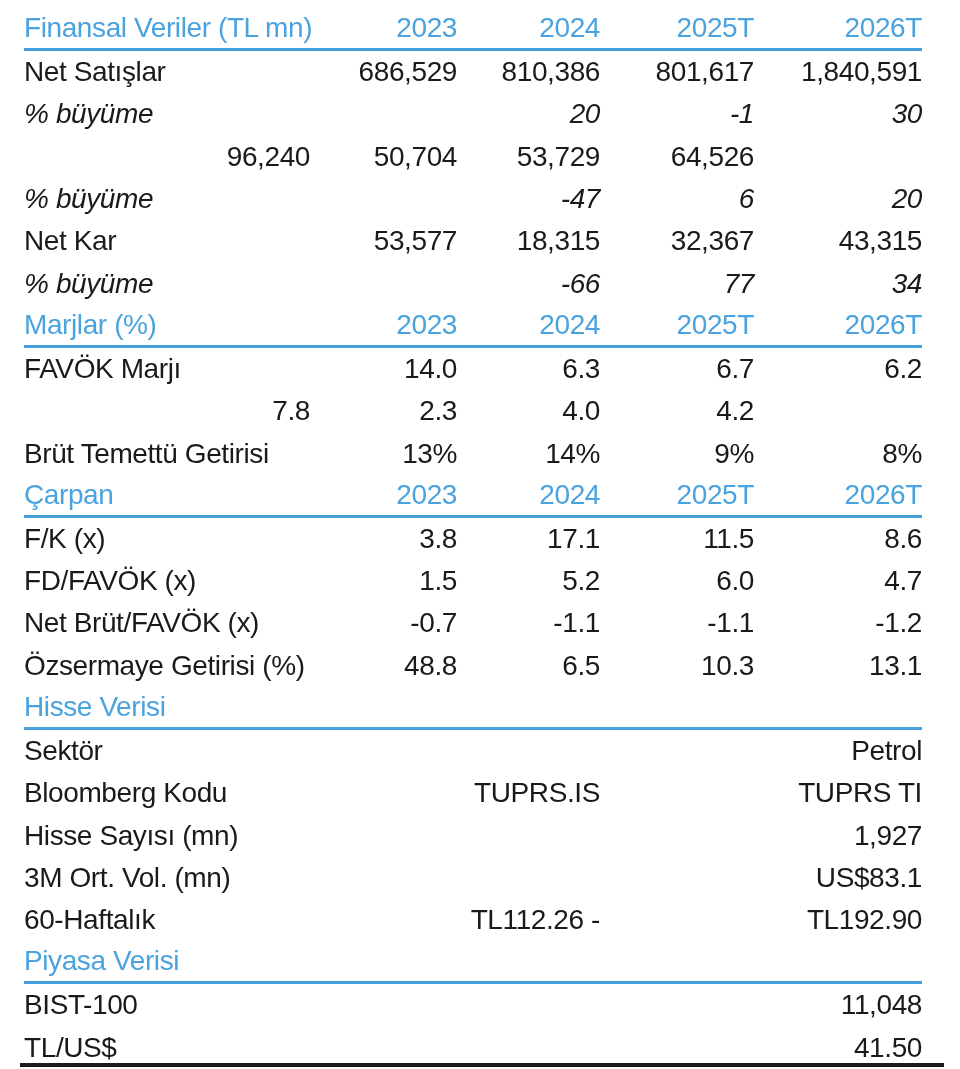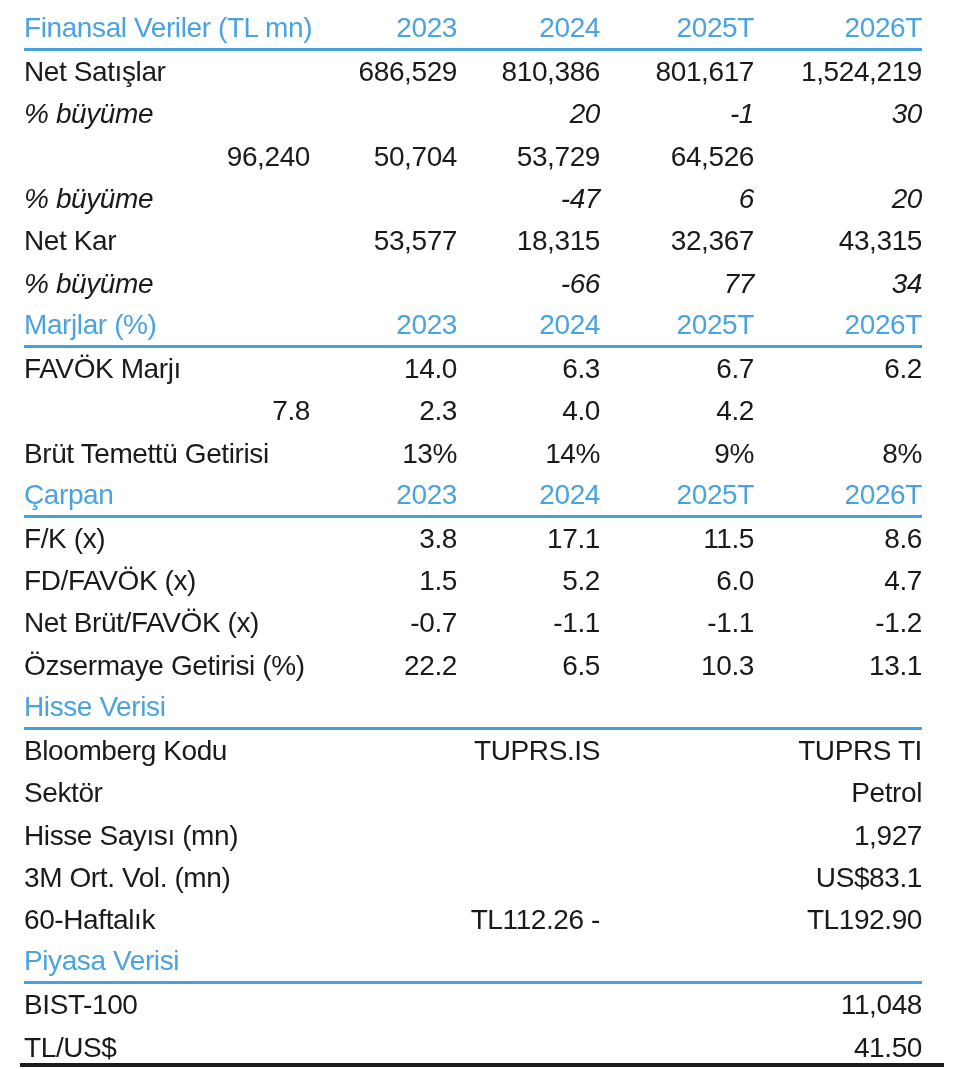--- a/index.html
+++ b/index.html
@@ -51,21 +51,21 @@
     <div class="cell val">2023</div>
     <div class="cell val">2024</div>
     <div class="cell val">2025T</div>
     <div class="cell val">2026T</div>
   </div>
   <div class="row">
     <div class="cell label">Net Satışlar</div>
     <div class="cell val">686,529</div>
     <div class="cell val">810,386</div>
     <div class="cell val">801,617</div>
-    <div class="cell val">1,524,219</div>
+    <div class="cell val">1,840,591</div>
   </div>
   <div class="row italic">
     <div class="cell label">% büyüme</div>
     <div class="cell val"></div>
     <div class="cell val">20</div>
     <div class="cell val">-1</div>
     <div class="cell val">30</div>
   </div>
   <div class="row">
     <div class="cell val">96,240</div>
@@ -146,42 +146,42 @@
   </div>
   <div class="row">
     <div class="cell label">Net Brüt/FAVÖK (x)</div>
     <div class="cell val">-0.7</div>
     <div class="cell val">-1.1</div>
     <div class="cell val">-1.1</div>
     <div class="cell val">-1.2</div>
   </div>
   <div class="row">
     <div class="cell label">Özsermaye Getirisi (%)</div>
-    <div class="cell val">22.2</div>
+    <div class="cell val">48.8</div>
     <div class="cell val">6.5</div>
     <div class="cell val">10.3</div>
     <div class="cell val">13.1</div>
   </div>
 
   <div class="row header">
     <div class="cell label span-all">Hisse Verisi</div>
   </div>
   <div class="row">
+    <div class="cell label">Sektör</div>
+    <div class="cell val"></div>
+    <div class="cell val"></div>
+    <div class="cell val"></div>
+    <div class="cell val">Petrol</div>
+  </div>
+  <div class="row">
     <div class="cell label">Bloomberg Kodu</div>
     <div class="cell val"></div>
     <div class="cell val">TUPRS.IS</div>
     <div class="cell val"></div>
     <div class="cell val">TUPRS TI</div>
-  </div>
-  <div class="row">
-    <div class="cell label">Sektör</div>
-    <div class="cell val"></div>
-    <div class="cell val"></div>
-    <div class="cell val"></div>
-    <div class="cell val">Petrol</div>
   </div>
   <div class="row">
     <div class="cell label">Hisse Sayısı (mn)</div>
     <div class="cell val"></div>
     <div class="cell val"></div>
     <div class="cell val"></div>
     <div class="cell val">1,927</div>
   </div>
   <div class="row">
     <div class="cell label">3M Ort. Vol. (mn)</div>

